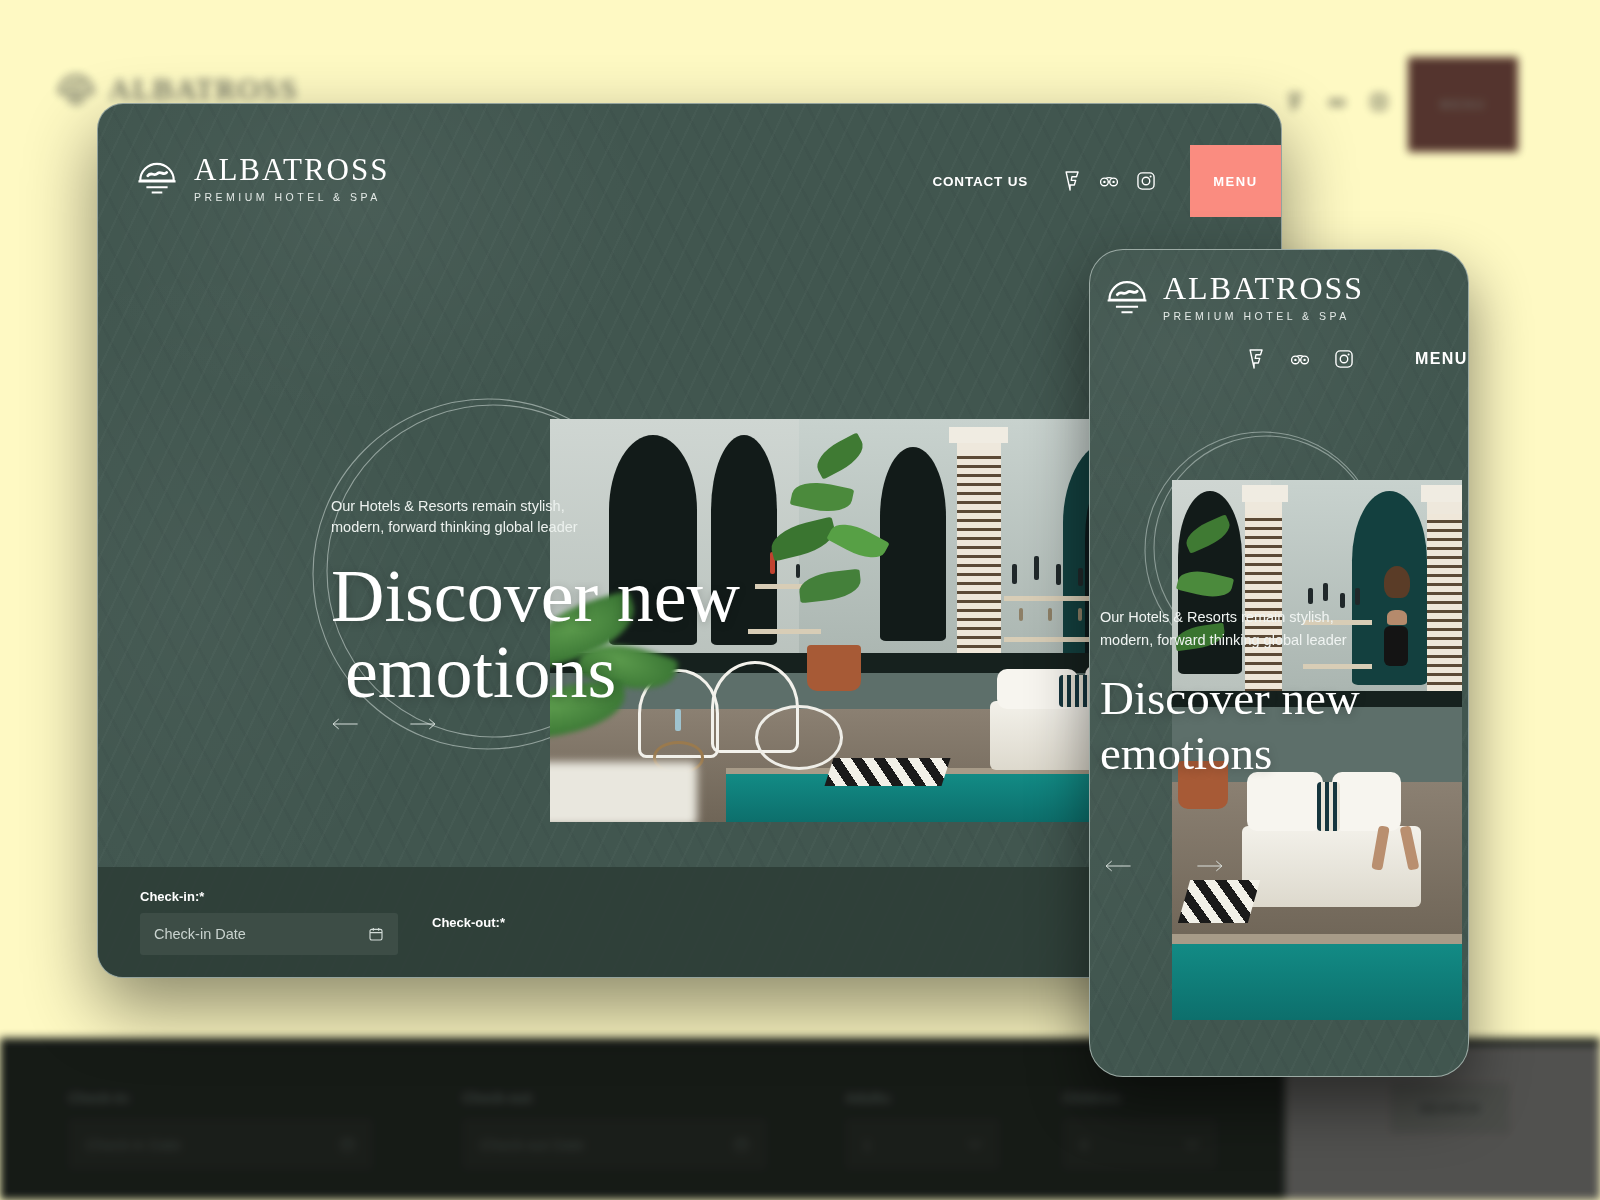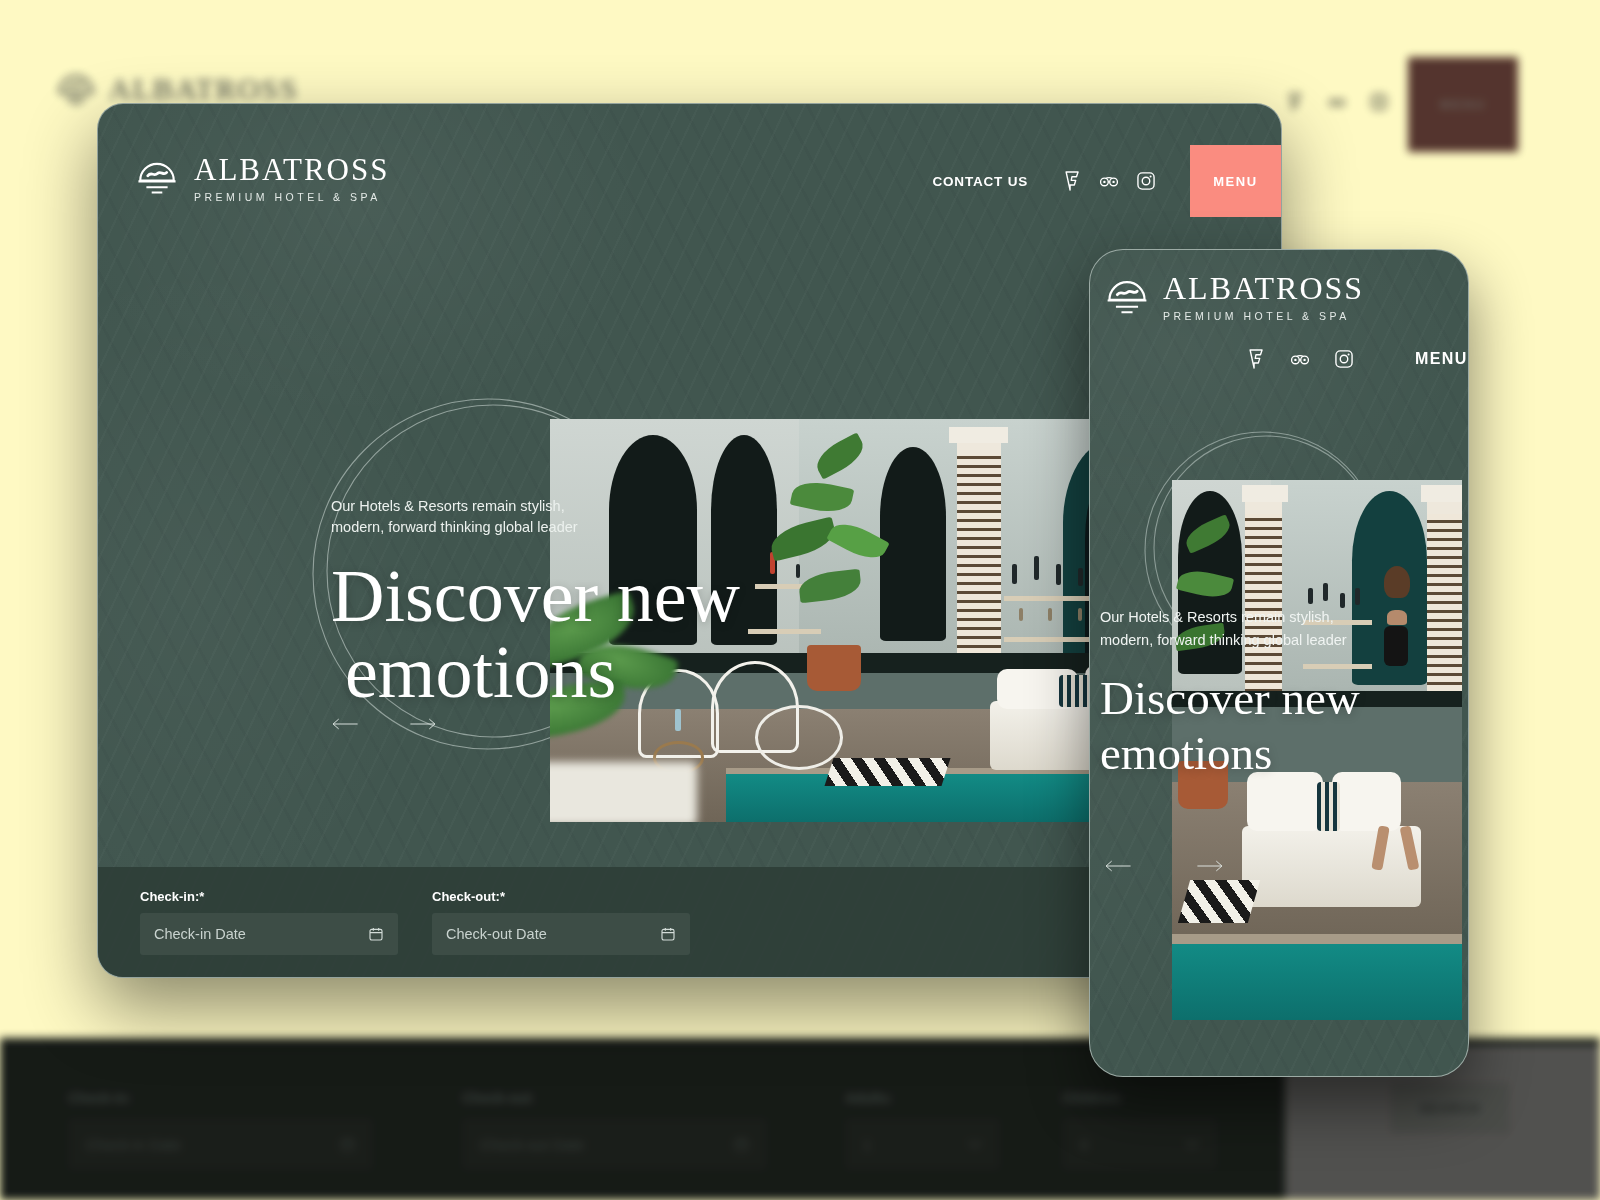--- a/index.html
+++ b/index.html
@@ -512,27 +512,20 @@
             <rect x="3" y="5" width="18" height="16" rx="2.5" fill="none" stroke="currentColor" stroke-width="1.7"></rect>
             <path d="M3 10h18M8 3v4M16 3v4" stroke="currentColor" stroke-width="1.7" fill="none"></path>
           </svg>
         </div>
       </div>
 
       <div class="field-group">
         <div class="field-label">
           <span>Check-out:</span><span class="req">*</span>
         </div>
-        <div class="field-box date">
-          <span class="field-text">Check-out Date</span>
-          <svg class="cal-icon" viewBox="0 0 24 24">
-            <rect x="3" y="5" width="18" height="16" rx="2.5" fill="none" stroke="currentColor" stroke-width="1.7"></rect>
-            <path d="M3 10h18M8 3v4M16 3v4" stroke="currentColor" stroke-width="1.7" fill="none"></path>
-          </svg>
-        </div>
       </div>
 
 
 
       <div class="submit-strip"></div>
     </div>
   </div>
 
   <div class="mobile-card">
     <div class="card-texture"></div>

